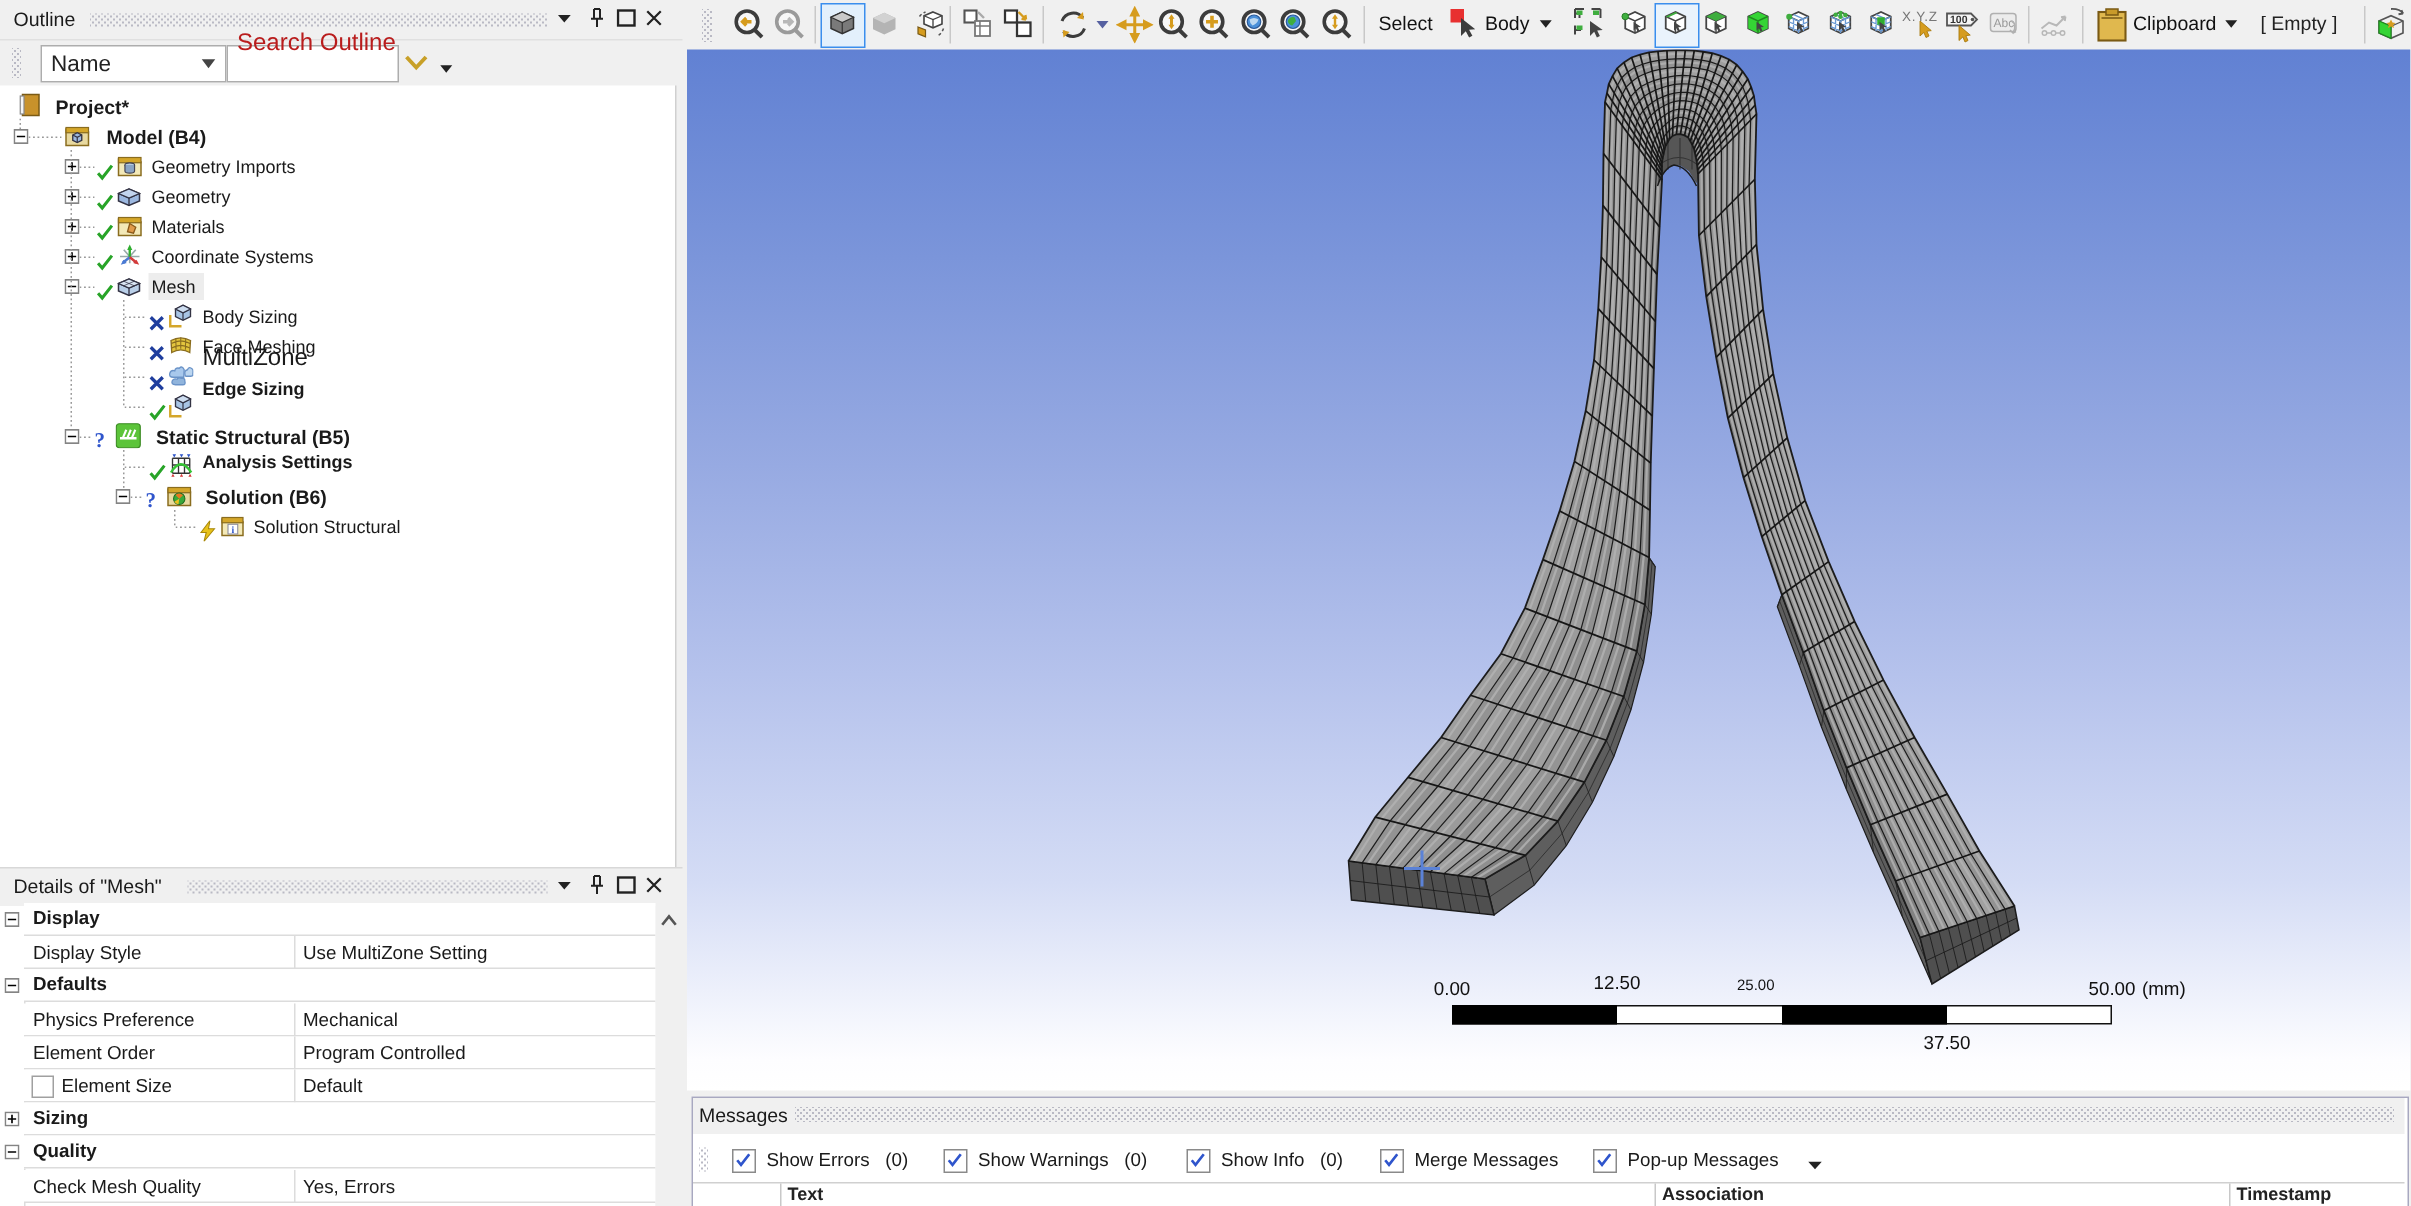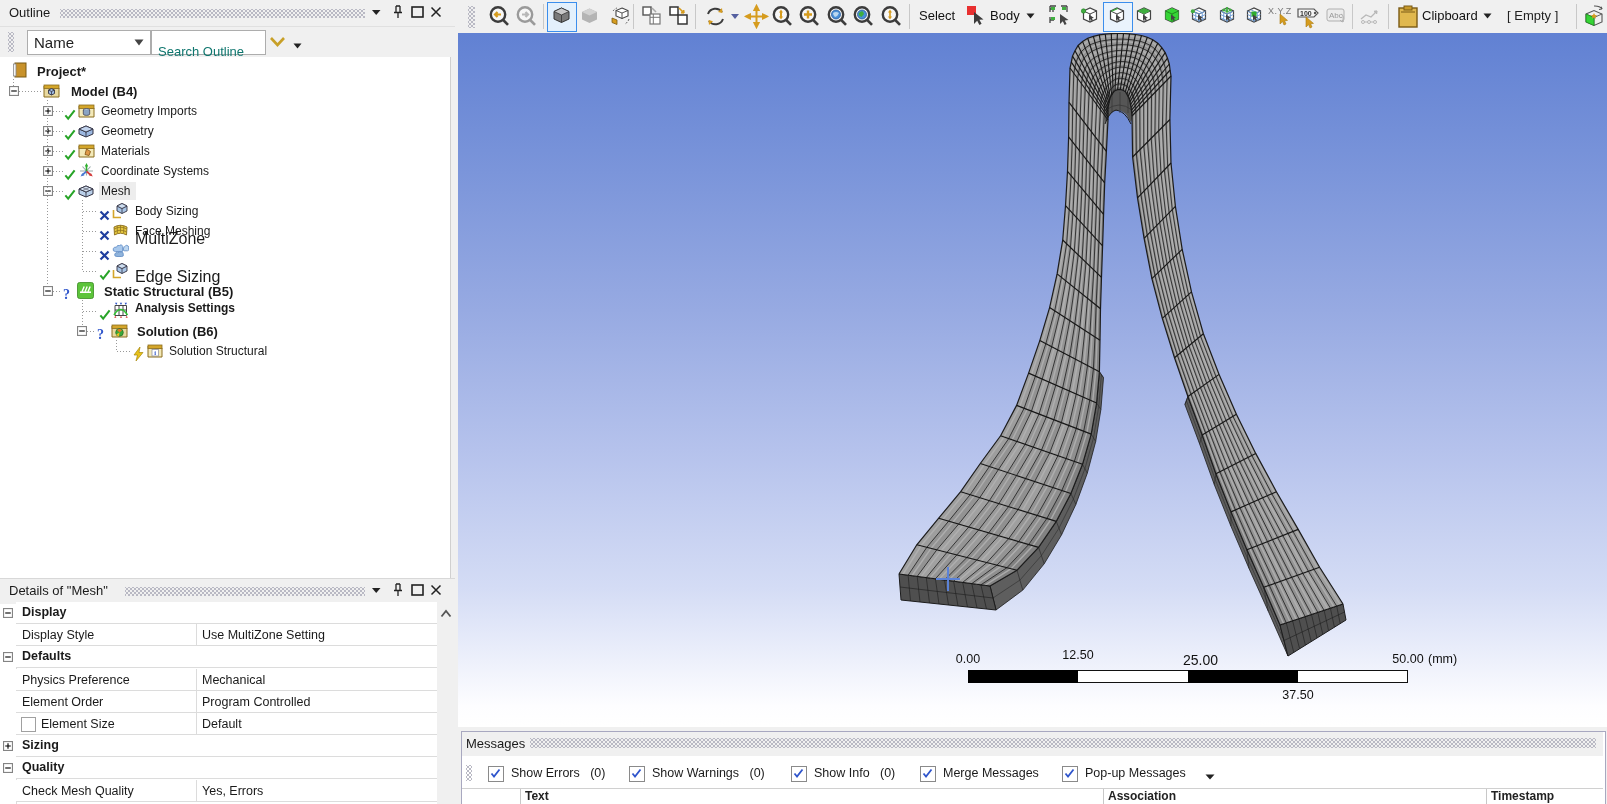--- a/index.html
+++ b/index.html
@@ -25,21 +25,21 @@
     <path d="M1.5 1.5 L10.5 10.5 M10.5 1.5 L1.5 10.5" stroke="#222" stroke-width="1.5"></path>
   </svg>
 
 <div style="position:absolute;left:8px;top:32px;width:6px;height:20px;background-image:radial-gradient(#b9b9c4 0.9px,transparent 1px),radial-gradient(#b9b9c4 0.9px,transparent 1px);background-size:4px 4px;background-position:0 0,2px 2px;"></div>
 <div style="position:absolute;left:27px;top:30px;width:122px;height:23px;background:#fff;border:1px solid #adadad"></div>
 <div style="position:absolute;left:34px;top:34px;font-size:15px;color:#222">Name</div>
 <svg style="position:absolute;left:134px;top:39px" width="10" height="7" viewBox="0 0 10 7">
     <path d="M0.5 0.5 L9.5 0.5 L5 6.5 Z" fill="#444"></path>
   </svg>
 <div style="position:absolute;left:151px;top:30px;width:113px;height:23px;background:#fff;border:1px solid #adadad"></div>
-<div style="position:absolute;left:158px;top:44px;font-size:13px;color:#0f766e">Search Outline</div>
+<div style="position:absolute;left:158px;top:20px;font-size:16px;color:#b91c1c">Search Outline</div>
 <svg style="position:absolute;left:269px;top:36px" width="17" height="12" viewBox="0 0 17 12">
     <path d="M2 2 L8.5 9 L15 2" stroke="#c8a028" stroke-width="2.6" fill="none"></path>
   </svg>
 <svg style="position:absolute;left:293px;top:43px" width="9" height="6" viewBox="0 0 9 6">
     <path d="M0.5 0.5 L8.5 0.5 L4.5 5.5 Z" fill="#222"></path>
   </svg>
 
 <div style="position:absolute;left:0;top:57px;width:450px;height:521px;background:#fff"></div>
 <div style="position:absolute;left:450px;top:57px;width:1px;height:521px;background:#d0d0d0"></div>
 <svg style="position:absolute;left:12px;top:62px" width="17" height="17" viewBox="0 0 17 17">
@@ -177,21 +177,21 @@
     <path d="M1.5 7 L4.5 10.5 L11.5 1.5" stroke="#28a428" stroke-width="2.2" fill="none"></path>
   </svg>
 <svg style="position:absolute;left:112px;top:262px" width="17" height="17" viewBox="0 0 17 17">
     <g transform="translate(3,0)">
       <path d="M2 4 L7 1.5 L12 4 L12 9 L7 11.5 L2 9 Z" fill="#a8c4e4" stroke="#334" stroke-width="0.9"></path>
       <path d="M2 4 L7 6.5 L12 4 M7 6.5 L7 11.5" stroke="#334" stroke-width="0.8" fill="none"></path>
       <path d="M2 4 L7 1.5 L12 4 L7 6.5 Z" fill="#cdddf0" stroke="#334" stroke-width="0.8"></path>
     </g>
     <path d="M1.5 8 L1.5 15.5 L9 15.5" fill="none" stroke="#d4a62a" stroke-width="1.6"></path>
   </svg>
-<div style="position:absolute;left:135px;top:268px;font-size:16px;font-weight:normal;white-space:nowrap">Edge Sizing</div>
+<div style="position:absolute;left:135px;top:252px;font-size:12px;font-weight:bold;white-space:nowrap">Edge Sizing</div>
 <svg style="position:absolute;left:43px;top:286px" width="10" height="10" viewBox="0 0 9 9">
     <rect x="0.5" y="0.5" width="8" height="8" fill="#fff" stroke="#848484" stroke-width="1"></rect>
     <path d="M2 4.5 L7 4.5" stroke="#000" stroke-width="1"></path>
   </svg>
 <div style="position:absolute;left:63px;top:287px;font:bold 14px 'Liberation Serif';color:#2f55cc">?</div>
 <svg style="position:absolute;left:77px;top:282px" width="17" height="17" viewBox="0 0 17 17">
     <rect x="0.5" y="0.5" width="16" height="16" rx="2" fill="#5cc43a" stroke="#3a8a22" stroke-width="0.8"></rect>
     <path d="M3 10.2 L14 10.2" stroke="#fff" stroke-width="1.6"></path>
     <path d="M5 9.8 L7.2 4.5 M8 9.8 L10.2 4.5 M11 9.8 L13.2 4.5" stroke="#fff" stroke-width="1.4"></path>
   </svg>
@@ -681,21 +681,21 @@
       <line x1="861.6" y1="534.3" x2="805.7" y2="554.3" stroke="#161616" stroke-width="1.15"></line>
       <line x1="885.0" y1="571.0" x2="822.0" y2="592.0" stroke="#161616" stroke-width="1.15"></line>
       <path d="M647.0,91.0 Q651.0,79.0 658.0,77.0 Q667.0,78.0 673.0,91.0" stroke="#1c1c1c" stroke-width="1" fill="none"></path>
       <path d="M478.0,546.0 L502.0,546.0 M490.0,534.0 L490.0,558.0" stroke="#5b82d7" stroke-width="2" fill="none"></path>
     </svg>
 </div>
 <div style="position:absolute;left:968px;top:670px;width:440px;height:13px;border:1px solid #111;box-sizing:border-box;background:#fff"></div>
 <div style="position:absolute;left:968px;top:670px;width:110px;height:13px;background:#000"></div>
 <div style="position:absolute;left:1188px;top:670px;width:110px;height:13px;background:#000"></div>
 <div style="position:absolute;left:938px;top:652px;width:60px;text-align:center;font-size:12.5px;color:#111">0.00</div>
-<div style="position:absolute;left:1158px;top:652px;width:60px;text-align:right;font-size:14px;color:#111">25.00</div>
+<div style="position:absolute;left:1158px;top:652px;width:60px;text-align:left;font-size:10px;color:#111">25.00</div>
 <div style="position:absolute;left:1378px;top:652px;width:60px;text-align:center;font-size:12.5px;color:#111">50.00</div>
 <div style="position:absolute;left:1428px;top:652px;font-size:12.5px;color:#111">(mm)</div>
 <div style="position:absolute;left:1048px;top:648px;width:60px;text-align:center;font-size:12.5px;color:#111">12.50</div>
 <div style="position:absolute;left:1268px;top:688px;width:60px;text-align:center;font-size:12.5px;color:#111">37.50</div>
 
 <div style="position:absolute;left:461px;top:731px;width:1143px;height:73px;background:#fff;border:1px solid #a8a8c0"></div>
 <div style="position:absolute;left:462px;top:732px;width:1141px;height:24px;background:#f0f0f0"></div>
 <div style="position:absolute;left:466px;top:736px;font-size:13px;color:#1a1a1a">Messages</div>
 <div style="position:absolute;left:530px;top:738px;width:1066px;height:10px;background-image:radial-gradient(#b9b9c4 0.9px,transparent 1px),radial-gradient(#b9b9c4 0.9px,transparent 1px);background-size:4px 4px;background-position:0 0,2px 2px;"></div>
 <div style="position:absolute;left:466px;top:765px;width:6px;height:16px;background-image:radial-gradient(#b9b9c4 0.9px,transparent 1px),radial-gradient(#b9b9c4 0.9px,transparent 1px);background-size:4px 4px;background-position:0 0,2px 2px;"></div>

